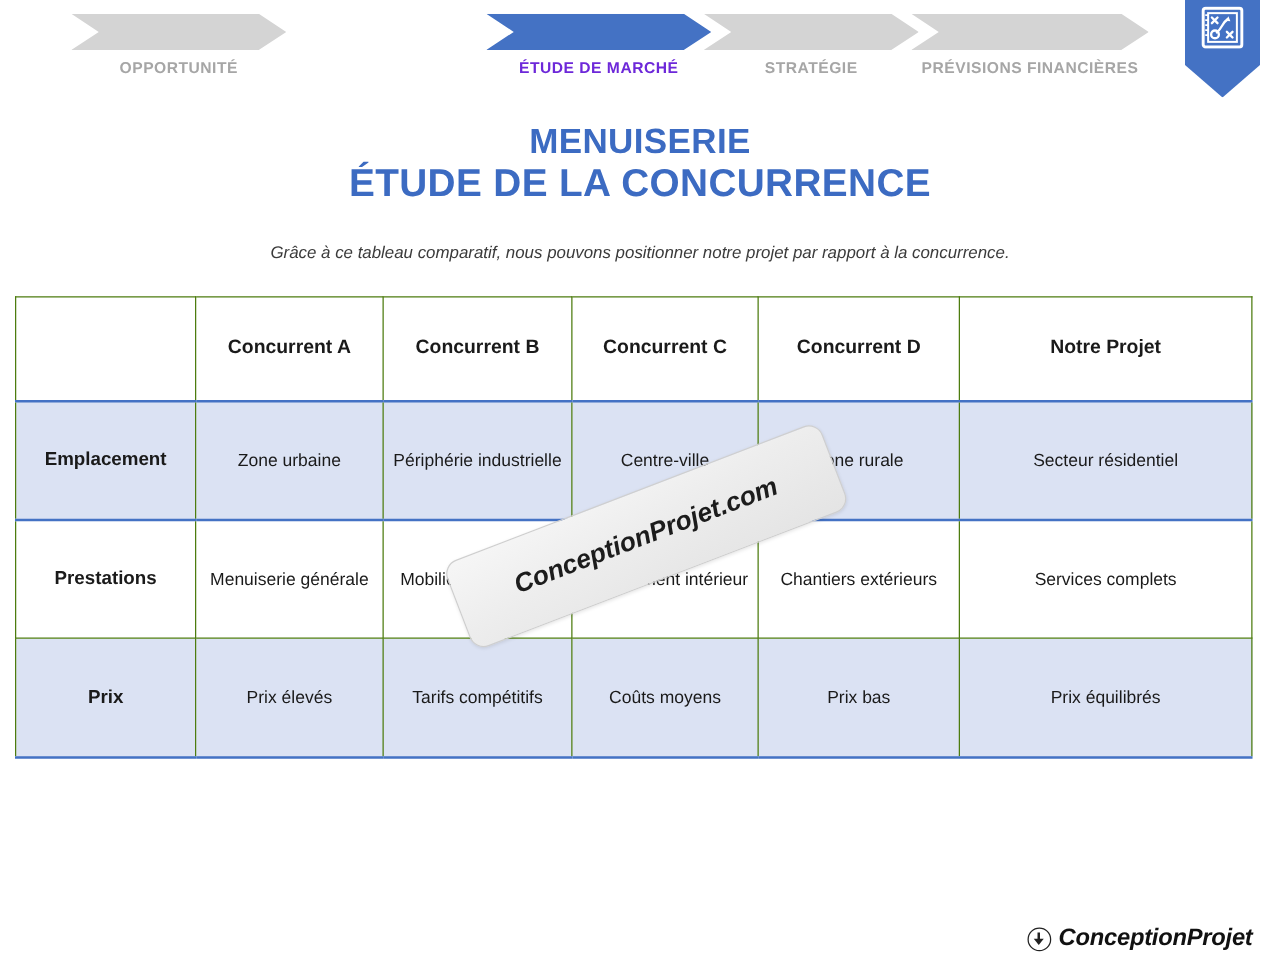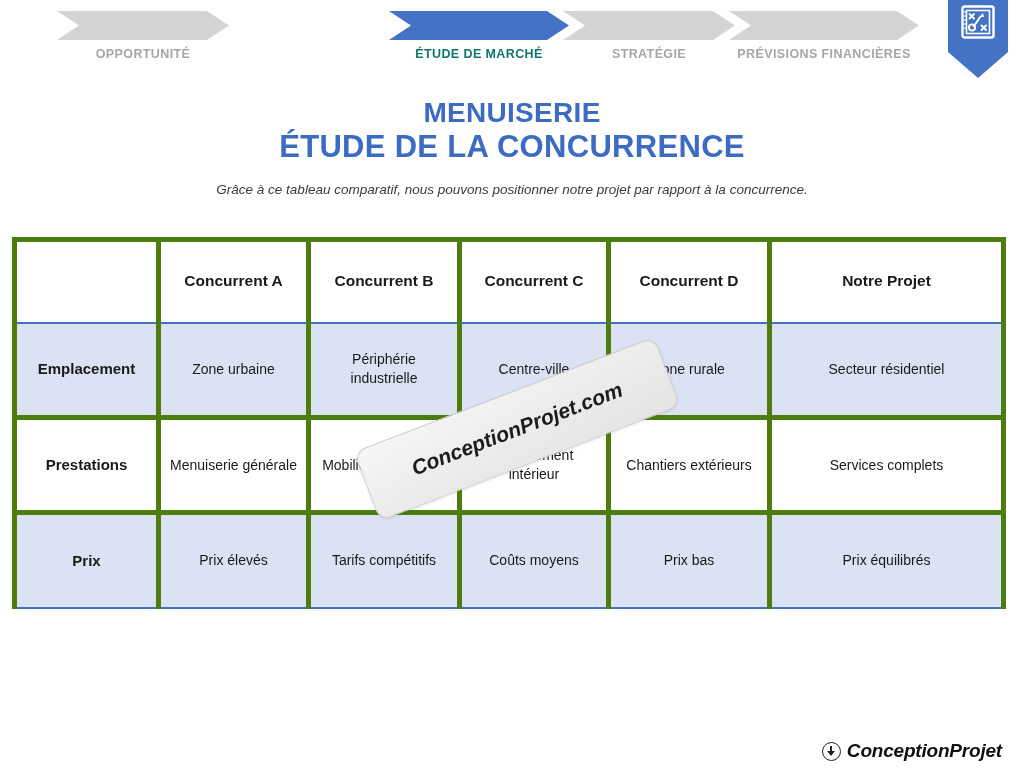--- a/index.html
+++ b/index.html
@@ -42,21 +42,21 @@
     position: absolute;
     top: 36px;
     left: 0; right: 0;
     text-align: center;
     font-size: 12.5px;
     font-weight: bold;
     letter-spacing: 0.4px;
     color: #a6a6a6;
     white-space: nowrap;
   }
-  .chev.active .lbl { color: #0f766e; text-align: center; }
+  .chev.active .lbl { color: #6d28d9; text-align: center; }
 
   
   #strategy-pin {
     position: absolute;
     right: 16px; top: 0;
     width: 60px; height: 84px;
   }
   #strategy-pin .pin-body {
     position: absolute;
     left: 0; top: 0;
@@ -84,36 +84,36 @@
   }
   #title-line1, #title-line2 {
     color: #3c6bc2;
     font-weight: bold;
     letter-spacing: 0.3px;
     line-height: 1.18;
   }
   #title-line1 { font-size: 28px; }
   #title-line2 { font-size: 31px; }
   #subtitle {
-    margin-top: 16px;
+    margin-top: 28px;
     font-size: 13.5px;
     font-style: italic;
     color: #3b3b3b;
   }
 
   
   #comp-table {
     position: absolute;
     left: 12px; top: 237px;
     width: 989px;
     border-collapse: collapse;
     table-layout: fixed;
   }
   #comp-table td, #comp-table th {
-    border: 5px solid #4d7c0f;
+    border: 1px solid #4d7c0f;
     text-align: center;
     vertical-align: middle;
     font-size: 14px;
     color: #1a1a1a;
     line-height: 1.35;
     padding: 4px 6px;
   }
   #comp-table thead th {
     height: 83px;
     font-size: 15.5px;

